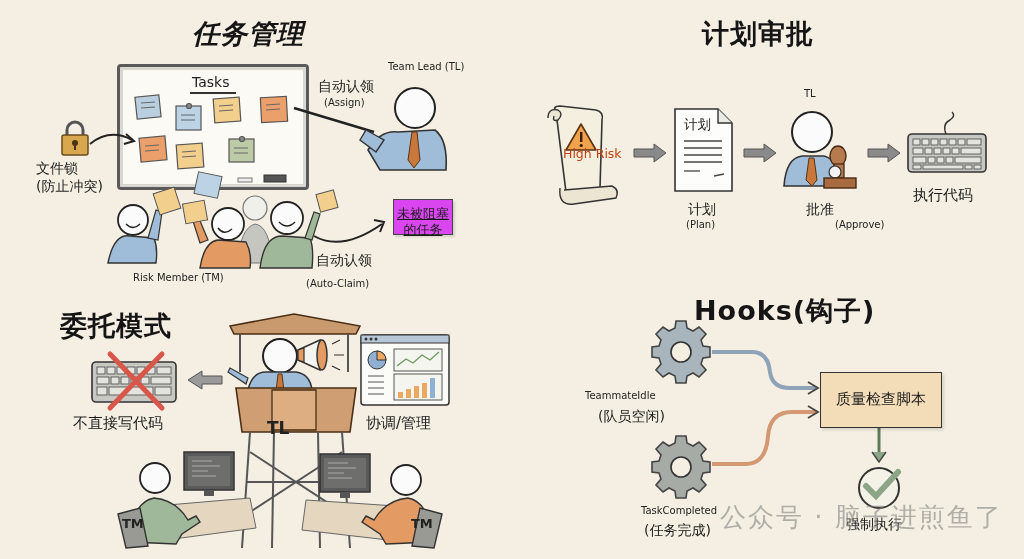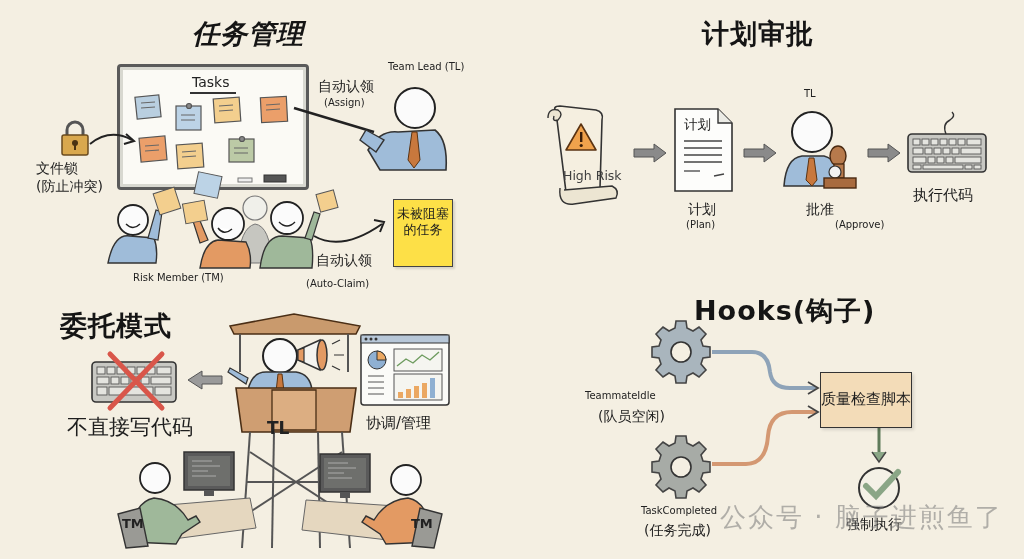--- a/index.html
+++ b/index.html
@@ -126,36 +126,36 @@
   <rect x="218" y="14" width="18" height="18" fill="#f3cf8e" stroke="#555" transform="rotate(-15 227 23)"></rect>
 </svg>
 <div class="abs lbl-en" style="left:133px; top:272px;">Risk Member (TM)</div>
 
 <svg width="80" height="40" style="left:312px; top:212px;">
   <path d="M2 24 Q 30 40 70 12" fill="none" stroke="#222" stroke-width="2"></path>
   <path d="M62 8 L72 10 L68 20" fill="none" stroke="#222" stroke-width="2"></path>
 </svg>
 <div class="abs lbl" style="left:316px; top:252px;">自动认领</div>
 <div class="abs lbl-en" style="left:306px; top:270px;margin-top:8px;">(Auto-Claim)</div>
-<div class="abs" style="left:393px; top:199px; width:60px; height:68px; background:#fde047; border:1.6px solid #444; box-shadow:2px 2px 2px rgba(0,0,0,0.12);">
+<div class="abs" style="left:393px; top:199px; width:60px; height:36px; background:#d946ef; border:1.6px solid #444; box-shadow:2px 2px 2px rgba(0,0,0,0.12);text-decoration:underline;">
   <div class="lbl-sm" style="margin-top:6px;">未被阻塞</div>
   <div class="lbl-sm">的任务</div>
 </div>
 
 <div class="abs title" style="left:702px; top:16px;">计划审批</div>
 
 <svg width="80" height="110" style="left:544px; top:104px;">
   <path d="M12 8 Q8 2 16 2 L52 6 Q60 8 58 16 L56 84 L22 88 Z" fill="#f5efe0" stroke="#333" stroke-width="1.6"></path>
   <path d="M4 14 Q4 4 14 6 Q20 10 14 16 Q8 18 10 12" fill="#ece5d2" stroke="#333" stroke-width="1.4"></path>
   <path d="M16 84 Q14 102 30 100 L72 94 Q76 86 68 82 L20 86" fill="#ece5d2" stroke="#333" stroke-width="1.4"></path>
   <path d="M37 20 L52 46 L22 46 Z" fill="#f0a24c" stroke="#5a3312" stroke-width="1.6" stroke-linejoin="round"></path>
   <rect x="36" y="28" width="2.4" height="10" fill="#3a1d08"></rect>
   <circle cx="37.2" cy="41.5" r="1.6" fill="#3a1d08"></circle>
 </svg>
-<div class="abs" style="left:563px; top:168px; font-size:12.5px; color:#404040;">High Risk</div>
+<div class="abs" style="left:563px; top:146px; font-size:12.5px; color:#c2410c;">High Risk</div>
 
 <svg width="40" height="20" style="left:632px; top:143px;">
   <path d="M2 6 H22 V1 L34 10 L22 19 V14 H2 Z" fill="#8a8a8a" stroke="#555" stroke-width="1"></path>
 </svg>
 
 <svg width="60" height="84" style="left:674px; top:108px;">
   <path d="M1 1 H44 L58 15 V83 H1 Z" fill="#fdfdfb" stroke="#333" stroke-width="1.6"></path>
   <path d="M44 1 V15 H58" fill="#ebebe5" stroke="#333" stroke-width="1.4"></path>
   <g stroke="#444" stroke-width="1.3">
     <line x1="10" y1="33" x2="48" y2="33"></line>
@@ -241,21 +241,21 @@
       <rect x="61" y="19" width="20" height="7"></rect>
     <rect x="7" y="29" width="10" height="8"></rect>
       <rect x="19" y="29" width="44" height="8"></rect>
       <rect x="65" y="29" width="16" height="8"></rect>
   </g>
   <path d="M20 -4 L72 50 M72 -4 L20 50" stroke="#d9564a" stroke-width="5" stroke-linecap="round"></path>
 </svg>
 <svg width="40" height="20" style="left:184px; top:370px;">
   <path d="M38 6 H18 V1 L4 10 L18 19 V14 H38 Z" fill="#9a9a9a" stroke="#555" stroke-width="1"></path>
 </svg>
-<div class="abs lbl" style="left:67px; top:414px; font-size:21px;">不直接写代码</div>
+<div class="abs lbl" style="left:73px; top:414px; font-size:15px;">不直接写代码</div>
 
 <svg width="140" height="240" style="left:226px; top:312px;">
   <path d="M4 14 L68 2 L134 14 L130 22 L8 22 Z" fill="#c99a6d" stroke="#4a2e15" stroke-width="1.5"></path>
   <line x1="14" y1="22" x2="14" y2="60" stroke="#555" stroke-width="2"></line>
   <line x1="122" y1="22" x2="122" y2="60" stroke="#555" stroke-width="2"></line>
   <circle cx="54" cy="44" r="17" fill="#fbfbfb" stroke="#222" stroke-width="2"></circle>
   <path d="M22 78 Q26 60 40 60 L70 60 Q84 62 86 78 Z" fill="#9fbcd9" stroke="#333" stroke-width="1.5"></path>
   <path d="M52 62 L50 80 L58 80 L56 62 Z" fill="#c8783d" stroke="#5a3312" stroke-width="1"></path>
   <path d="M22 66 L4 56 L2 60 L20 72 Z" fill="#9fbcd9" stroke="#333" stroke-width="1.2"></path>
   <path d="M10 76 L130 76 L124 120 L16 120 Z" fill="#cf9e72" stroke="#4a2e15" stroke-width="1.6"></path>
@@ -357,21 +357,21 @@
   <path d="M712 352 H752 Q768 352 770 372 Q772 388 790 388 H816" fill="none" stroke="#8ea3b8" stroke-width="4"></path>
   <path d="M808 382 L818 388 L808 394" fill="none" stroke="#444" stroke-width="1.8"></path>
   <path d="M712 464 H746 Q766 464 768 436 Q770 412 792 412 H816" fill="none" stroke="#d49872" stroke-width="4"></path>
   <path d="M808 406 L818 412 L808 418" fill="none" stroke="#444" stroke-width="1.8"></path>
   <line x1="879" y1="428" x2="879" y2="458" stroke="#5f7a5a" stroke-width="3"></line>
   <path d="M872 452 L879 462 L886 452" fill="#8aa686" stroke="#444" stroke-width="1.4"></path>
   <circle cx="879" cy="488" r="20" fill="#f4f1e6" stroke="#333" stroke-width="2"></circle>
   <path d="M866 486 L876 496 L898 472" fill="none" stroke="#8aa686" stroke-width="6" stroke-linecap="round"></path>
 </svg>
 
-<div class="abs" style="left:820px; top:372px; width:92px; height:56px; background:#f3dcb8; border:1.8px solid #333; box-shadow:2px 2px 3px rgba(0,0,0,0.12);">
+<div class="abs" style="left:820px; top:372px; width:122px; height:56px; background:#f3dcb8; border:1.8px solid #333; box-shadow:2px 2px 3px rgba(0,0,0,0.12);">
   <div class="lbl" style="margin-top:17px; font-size:15px;">质量检查脚本</div>
 </div>
 
 <div class="abs lbl-en" style="left:585px; top:390px;">TeammateIdle</div>
 <div class="abs lbl" style="left:598px; top:408px;">(队员空闲)</div>
 <div class="abs lbl-en" style="left:641px; top:505px;">TaskCompleted</div>
 <div class="abs lbl" style="left:644px; top:522px;">(任务完成)</div>
 <div class="abs lbl" style="left:846px; top:516px;">强制执行</div>
 
 <div class="watermark" style="left:720px; top:500px;">公众号 · 脑子进煎鱼了</div>

